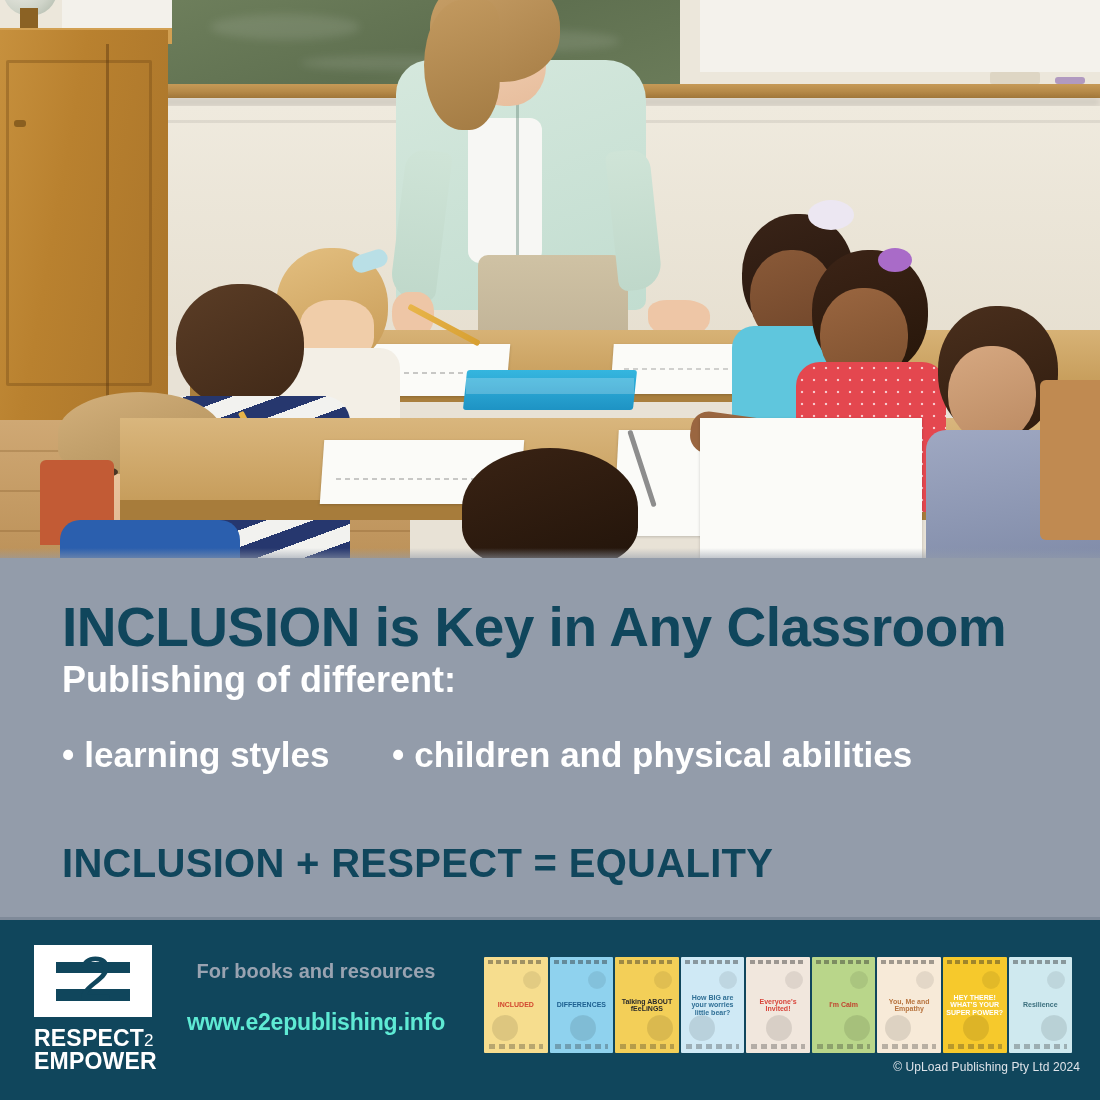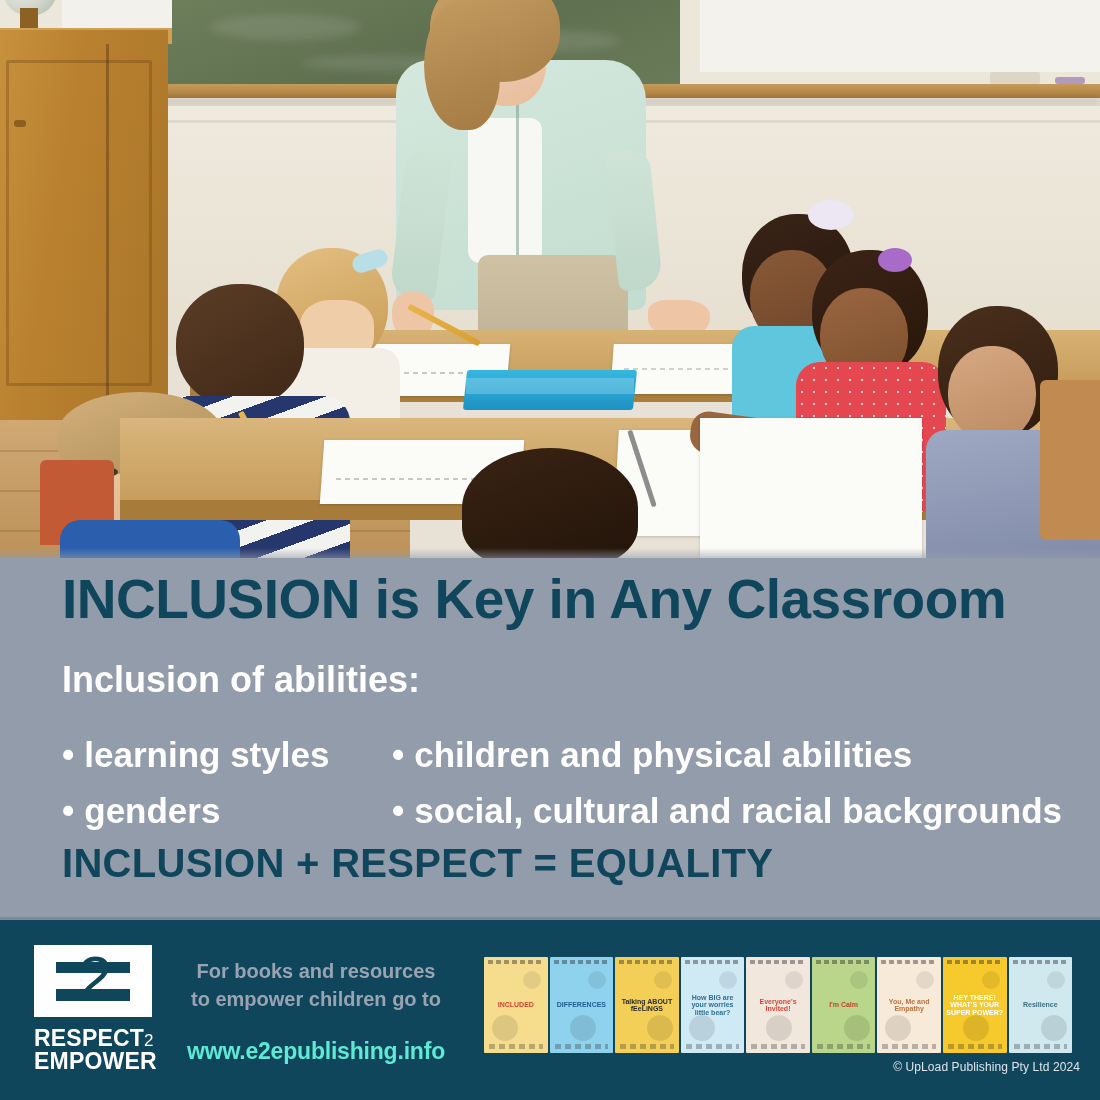--- a/index.html
+++ b/index.html
@@ -91,21 +91,21 @@
   
   .photo-fade{position:absolute;left:0;bottom:0;width:1100px;height:10px;
      background:linear-gradient(180deg,rgba(147,156,170,0),rgba(147,156,170,.55));}
 
   
   .panel{
     position:absolute;left:0;top:558px;width:1100px;height:359px;
     background:#939caa;
   }
   .headline{
-    position:absolute;left:62px;top:14px;
+    position:absolute;left:62px;top:42px;
     font-size:55px;font-weight:700;letter-spacing:-0.5px;
     color:#10465c;line-height:1;white-space:nowrap;
   }
   .subhead{
     position:absolute;left:62px;top:104px;
     font-size:36px;font-weight:700;color:#ffffff;line-height:1;
   }
   .bullets{position:absolute;left:62px;top:158px;width:1000px;}
   .brow{display:flex;align-items:flex-end;height:56px;}
   .bcol-a{width:330px;flex:0 0 330px;}
@@ -262,37 +262,29 @@
     <div class="paper" style="left:700px;top:418px;width:222px;height:140px;"></div>
     <div class="chair" style="left:1040px;top:380px;width:70px;height:160px;background:#c08a51;"></div>
 
     <div class="head" style="left:462px;top:448px;width:176px;height:120px;background:linear-gradient(160deg,#3a2314,#22140a);border-radius:50% 50% 34% 34%;"></div>
 
     <div class="photo-fade"></div>
   </div>
 
   <div class="panel">
     <div class="headline">INCLUSION is Key in Any Classroom</div>
-    <div class="subhead">Inclusion of abilities:</div>
+    <div class="subhead">Publishing of different:</div>
 
     <div class="bullets">
       <div class="brow">
         <div class="bcol-a">
           <span class="bullet"><span class="dot">•</span><span>learning styles</span></span>
         </div>
         <div class="bcol-b">
           <span class="bullet"><span class="dot">•</span><span>children and physical abilities</span></span>
-        </div>
-      </div>
-      <div class="brow">
-        <div class="bcol-a">
-          <span class="bullet"><span class="dot">•</span><span>genders</span></span>
-        </div>
-        <div class="bcol-b">
-          <span class="bullet"><span class="dot">•</span><span>social, cultural and racial backgrounds</span></span>
         </div>
       </div>
     </div>
 
     <div class="equation">INCLUSION + RESPECT = EQUALITY</div>
   </div>
 
   <div class="footer">
     <div class="footer-divider"></div>
 
@@ -306,21 +298,20 @@
         <div class="logo-two">2</div>
       </div>
       <div class="logo-wordmark">
         <span>RESPECT</span><sub>2</sub><br>
         <span>EMPOWER</span>
       </div>
     </div>
 
     <div class="promo">
       <div class="promo-line">For books and resources</div>
-      <div class="promo-line">to empower children go to</div>
       <div class="promo-url">www.e2epublishing.info</div>
     </div>
 
     <div class="books" id="books-strip">
         <div class="bookcover" style="background: rgb(246, 221, 142); color: rgb(210, 71, 47);">
           <div class="bk-micro-top"></div>
           <div class="bk-fig" style="width:26px;height:26px;bottom:12px;left:8px;background:rgba(0,0,0,.10);"></div>
           <div class="bk-fig" style="width:18px;height:18px;top:14px;right:7px;background:rgba(0,0,0,.08);"></div>
           <div class="bk-title">INCLUDED</div>
           <div class="bk-micro-bot"></div>

